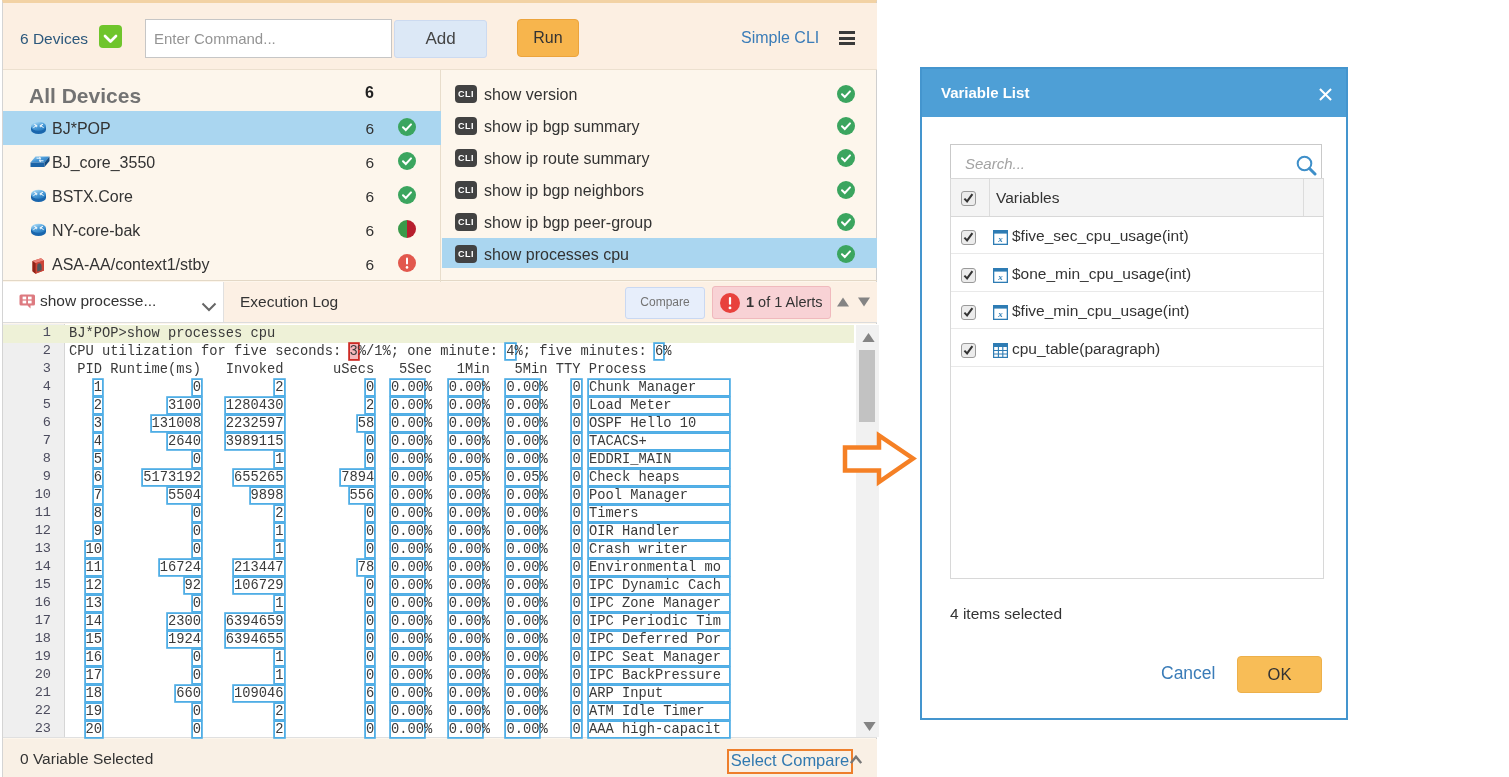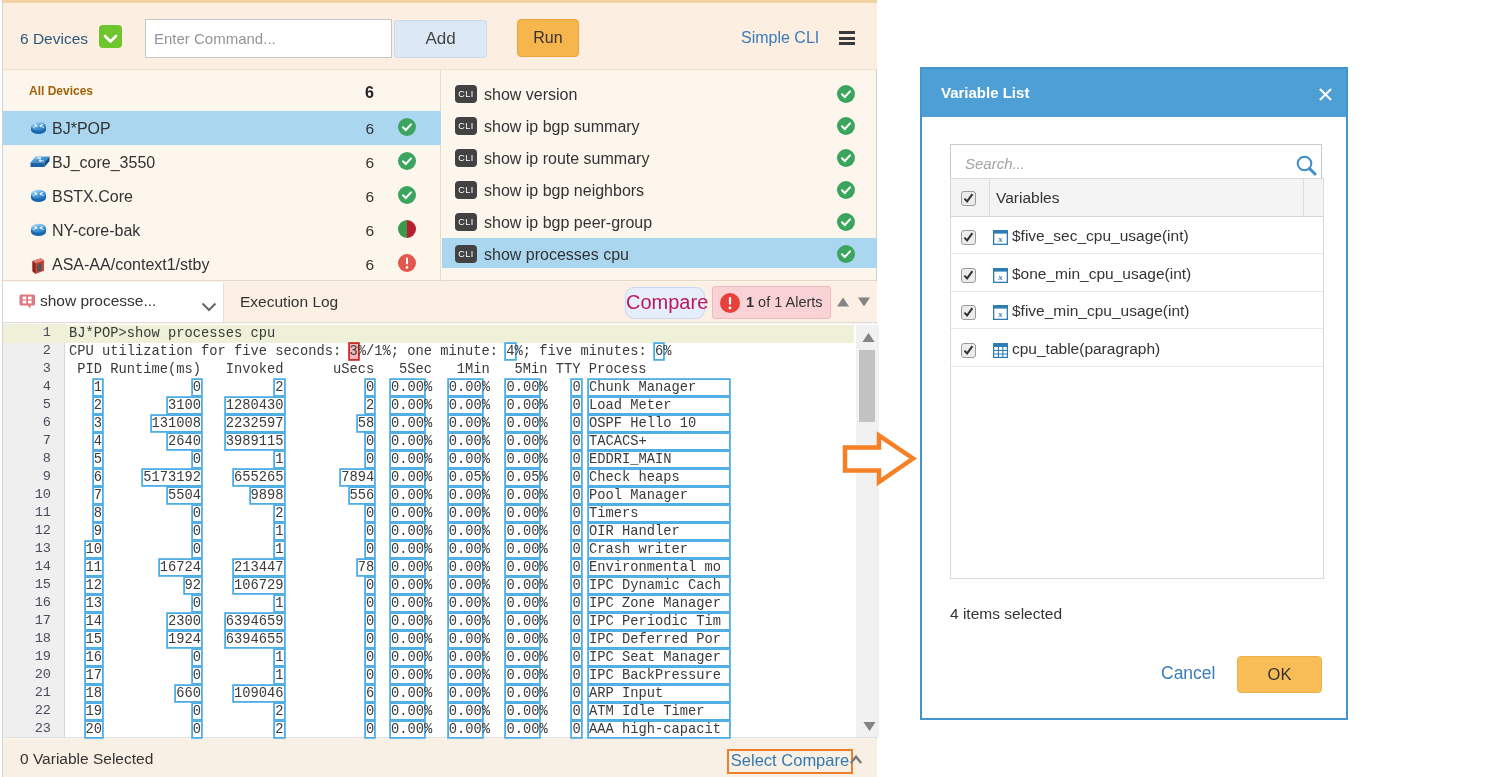--- a/index.html
+++ b/index.html
@@ -16,29 +16,29 @@
 #simplecli { left:738px; top:26px; font-size:16px; color:#3a7cb8; }
 
 #lists { left:0; top:67px; width:874px; height:211px; border-bottom:1px solid #e3d8c6; }
 #devlist { left:0; top:0; width:438px; height:213px; border-right:1px solid #e8ddcb; }
 .drow { left:0; width:438px; height:34px; }
 .dname { position:absolute; left:49px; top:7px; font-size:16px; color:#333; }
 .dcount { position:absolute; left:327px; top:7px; width:44px; text-align:right; font-size:15.5px; color:#333; }
 .dstat { position:absolute; left:395px; top:5px; width:18px; height:18px; border-radius:50%; }
 #cmdlist { left:439px; top:0; width:435px; height:213px; }
 .crow { left:0; width:435px; height:32px; }
-.clibadge { position:absolute; left:13px; top:5px; width:22px; height:18px; background:#424242; border-radius:4px; color:#fff; font-size:9px; font-weight:normal; text-align:center; line-height:18px; letter-spacing:0.5px; }
+.clibadge { position:absolute; left:13px; top:5px; width:22px; height:18px; background:#424242; border-radius:4px; color:#fff; font-size:9px; font-weight:bold; text-align:center; line-height:18px; letter-spacing:0.5px; }
 .cname { position:absolute; left:42px; top:6px; font-size:16px; color:#333; }
 .cstat { position:absolute; left:395px; top:5px; width:18px; height:18px; border-radius:50%; }
 
 #midbar { left:0; top:279px; width:874px; height:41px; background:#fcf0e4; border-bottom:1px solid #dcdcdc; }
 #ddcell { left:0; top:0; width:221px; height:40px; background:#fff; border-right:1px solid #e0e0e0; }
 #ddtext { left:37px; top:10px; font-size:15.5px; color:#333; }
 #execlog { left:237px; top:11px; font-size:15.5px; color:#333; }
-#comparebtn { left:622px; top:5px; width:80px; height:32px; background:#e7eefb; border:1px solid #c9d8f2; border-radius:9px; font-size:20px; color:#be185d; text-align:center; line-height:29px; }
+#comparebtn { left:622px; top:5px; width:80px; height:32px; background:#e7eefb; border:1px solid #c9d8f2; border-radius:3px; font-size:12px; color:#737373; text-align:center; line-height:29px; }
 #alertbadge { left:709px; top:4px; width:119px; height:33px; background:#f8d2d5; border:1px solid #f0b9bd; border-radius:3px; }
 
 #term { left:0; top:321px; width:874px; height:414px; background:#fff; border-bottom:1px solid #e0e0e0; }
 #gutter { left:0; top:0; width:62px; height:413px; background:#efefef; border-right:1px solid #d6d6d6; }
 #line1hl { left:0; top:1px; width:851px; height:18px; background:#eef1d7; }
 #gutnums { left:0; top:0px; width:48px; text-align:right; font-family:"Liberation Mono", monospace; font-size:13.6px; line-height:18px; color:#4c4c5e; white-space:pre; }
 #code { left:66px; top:1px; font-family:"Liberation Mono", monospace; font-size:13.75px; line-height:18px; color:#3a3a3a; white-space:pre; }
 .b { box-shadow:0 0 0 1.8px #4fade5; }
 .r { box-shadow:0 0 0 1.8px #cd2b25; background:#f5b7bb; }
 
@@ -76,21 +76,21 @@
 <div id="runbtn" class="abs">Run</div>
 <div id="simplecli" class="abs">Simple CLI</div>
 <div class="abs" style="left:836px;top:28px;width:16px;height:14px;">
         <div style="height:3px;background:#3a3a3a;margin-bottom:2.5px"></div>
         <div style="height:3px;background:#3a3a3a;margin-bottom:2.5px"></div>
         <div style="height:3px;background:#3a3a3a"></div>
       </div>
 </div>
 <div id="lists" class="abs">
 <div id="devlist" class="abs">
-<div class="abs" style="left:26px;top:14px;font-size:12px;font-weight:bold;color:#a16207">All Devices</div>
+<div class="abs" style="left:26px;top:14px;font-size:21px;font-weight:bold;color:#737373">All Devices</div>
 <div class="abs" style="left:327px;top:14px;width:44px;text-align:right;font-size:16px;font-weight:bold;color:#222">6</div>
 <div class="abs" style="left:0;top:41px;width:438px;height:34px;background:#aad6f0"></div>
 <div class="abs drow" style="top:43px">
           <div style="position:absolute;left:27px;top:8px"><svg width="17" height="14" viewBox="0 0 17 14">
               <defs>
                 <linearGradient id="rg" x1="0.2" y1="0" x2="0.8" y2="1">
                   <stop offset="0" stop-color="#b9e3f9"></stop>
                   <stop offset="0.45" stop-color="#54a2dc"></stop>
                   <stop offset="1" stop-color="#2277bd"></stop>
                 </linearGradient>

